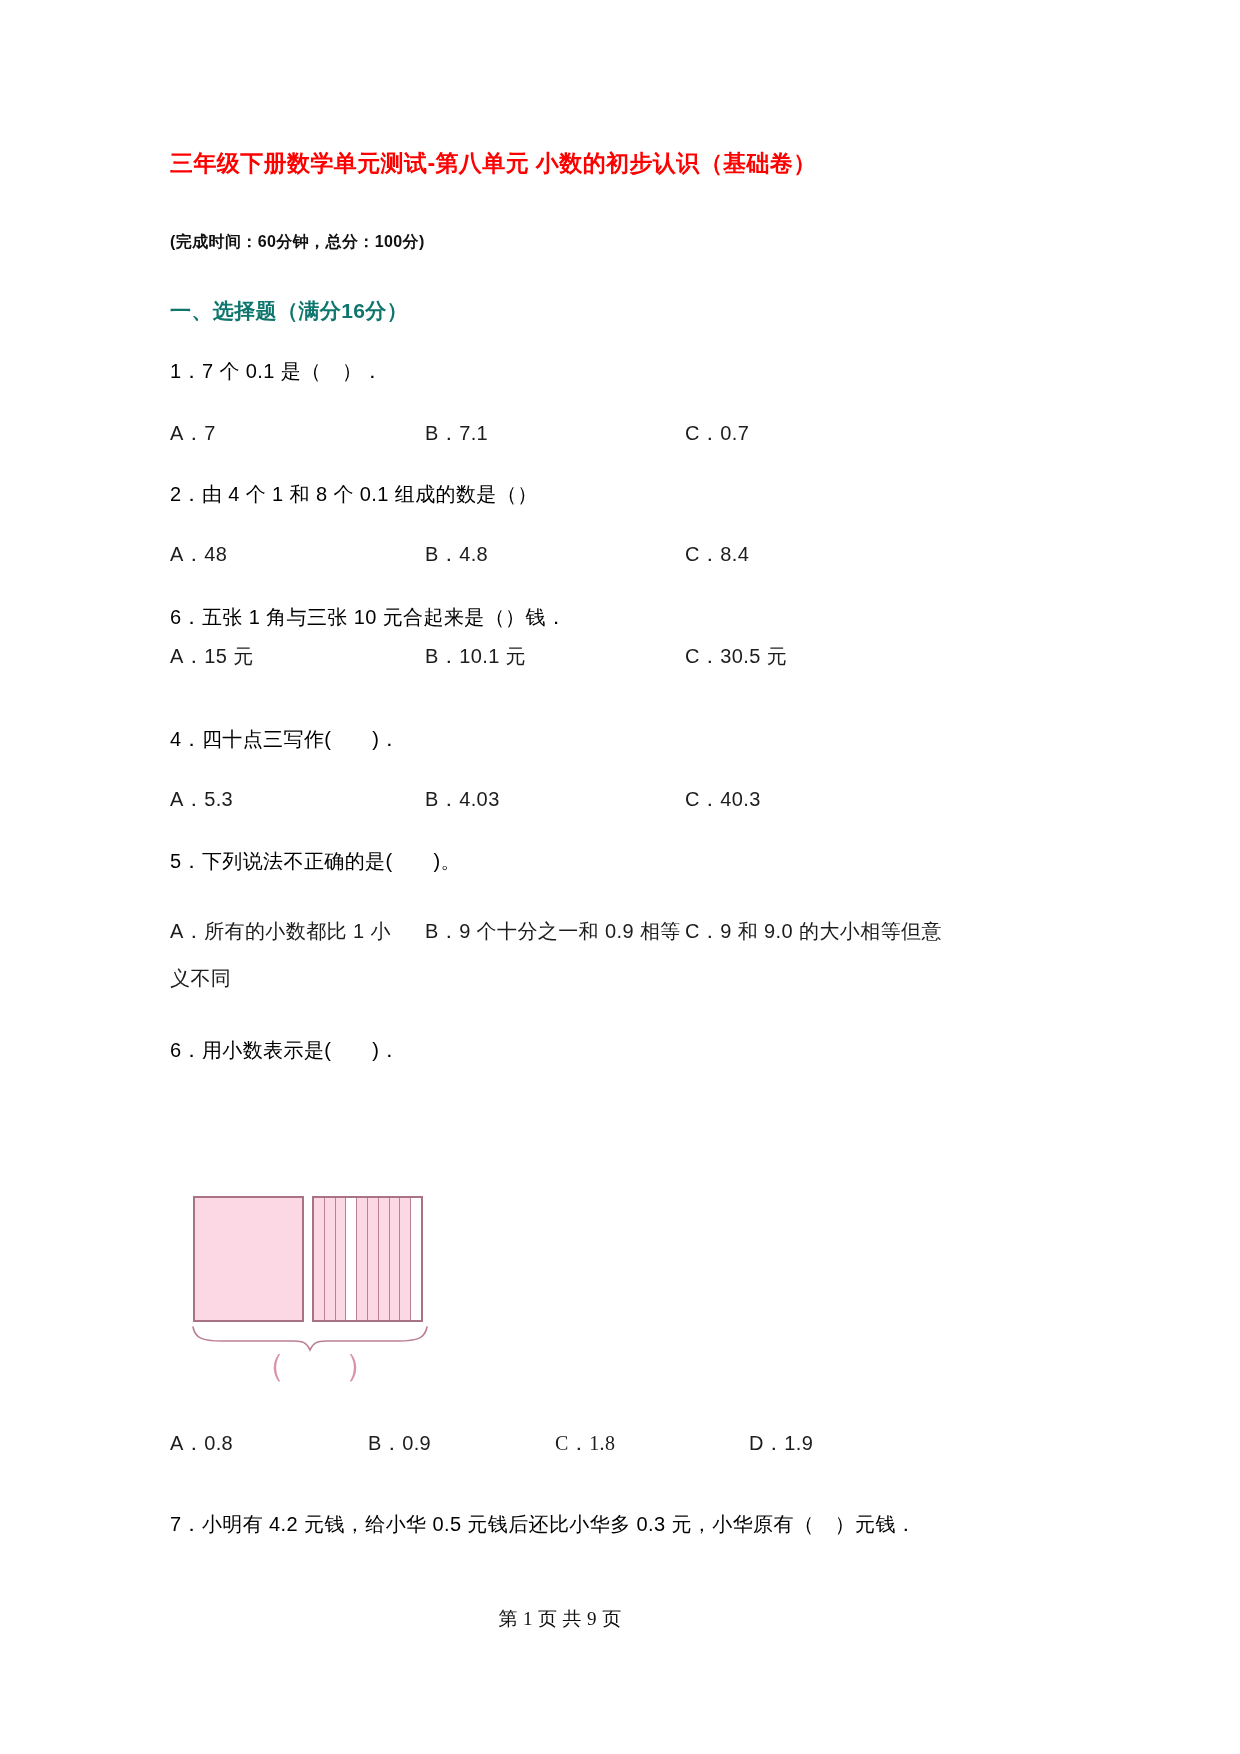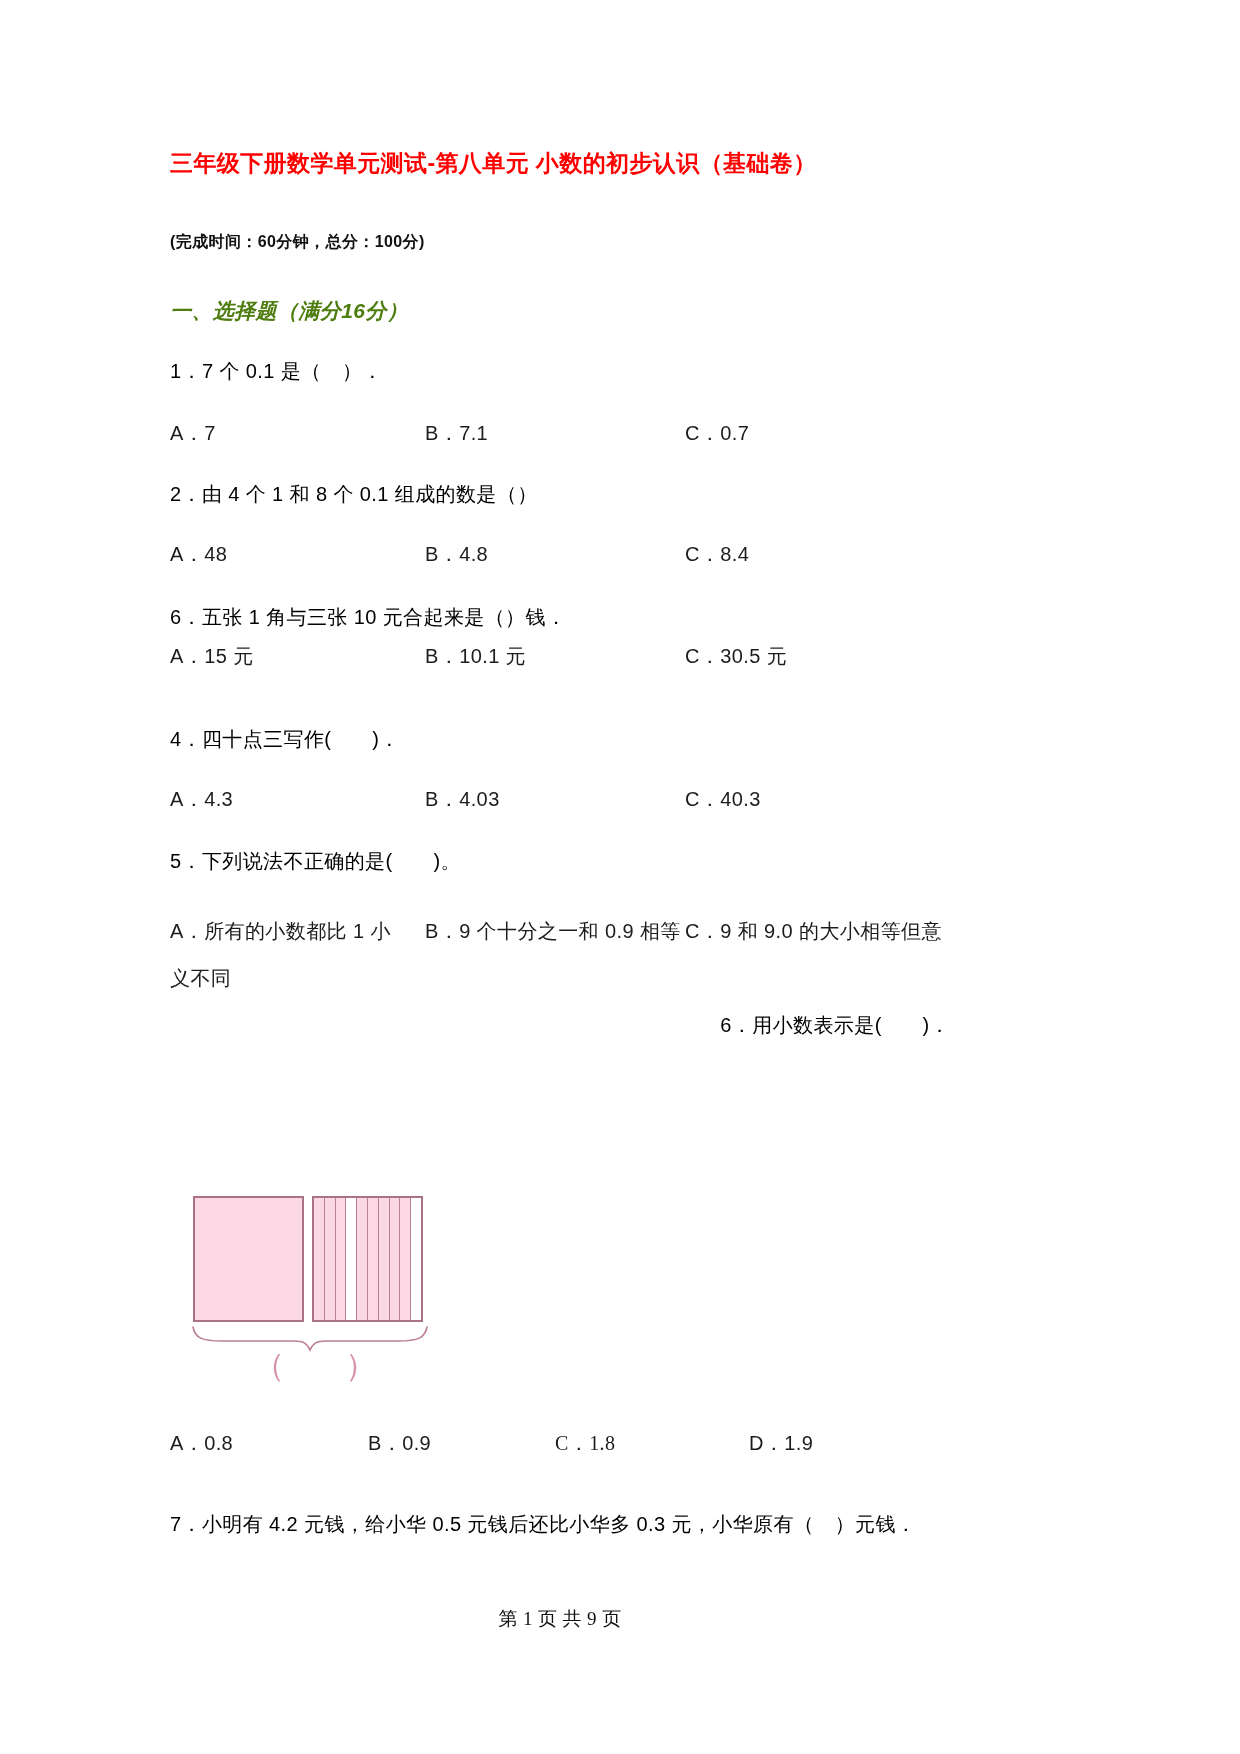--- a/index.html
+++ b/index.html
@@ -14,29 +14,29 @@
   }
   .content{position:absolute;left:170px;top:0;width:780px;}
   .block{position:absolute;left:0;width:780px;font-size:20px;letter-spacing:0.4px;}
   .title{
     top:148px;font-size:23px;font-weight:bold;
   }
   .subtitle{
     top:232px;font-size:16px;font-weight:bold;color:#111;
   }
   .heading{
-    top:297px;font-size:21px;font-weight:bold;color:#4d7c0f;font-style:italic;
+    top:297px;font-size:21px;font-weight:bold;color:#0f766e;
   }
   .q{color:#000000;}
   .q1{top:358px;} .q1o{top:420px;}
   .q2{top:481px;} .q2o{top:541px;}
   .q3{top:604px;} .q3o{top:643px;}
   .q4{top:726px;} .q4o{top:786px;}
   .q5{top:848px;} .q5o{top:908px;line-height:47px;}
-  .q6{top:1012px;text-align:right;}
+  .q6{top:1037px;}
   .q6o{top:1430px;}
   .q7{top:1511px;}
   .footer{
     top:1606px;text-align:center;font-size:19px;
     font-family:"Liberation Serif","DejaVu Serif",serif;color:#111;
   }
   .optrow{display:flex;}
   .optrow .oa{width:255px;}
   .optrow .ob{width:260px;}
   .optrow .oc{flex:1;}
@@ -92,21 +92,21 @@
 
     <div class="block q q3">6．五张 1 角与三张 10 元合起来是（）钱．</div>
     <div class="block optrow q3o">
       <span class="oa">A．15 元</span>
       <span class="ob">B．10.1 元</span>
       <span class="oc">C．30.5 元</span>
     </div>
 
     <div class="block q q4">4．四十点三写作(　　)．</div>
     <div class="block optrow q4o">
-      <span class="oa">A．4.3</span>
+      <span class="oa">A．5.3</span>
       <span class="ob">B．4.03</span>
       <span class="oc">C．40.3</span>
     </div>
 
     <div class="block q q5">5．下列说法不正确的是(　　)。</div>
     <div class="block q5o">
       <span class="ib w255">A．所有的小数都比 1 小</span><span class="ib w260">B．9 个十分之一和 0.9 相等</span><span>C．9 和 9.0 的大小相等但意义不同</span>
     </div>
 
     <div class="block q q6">6．用小数表示是(　　)．</div>

